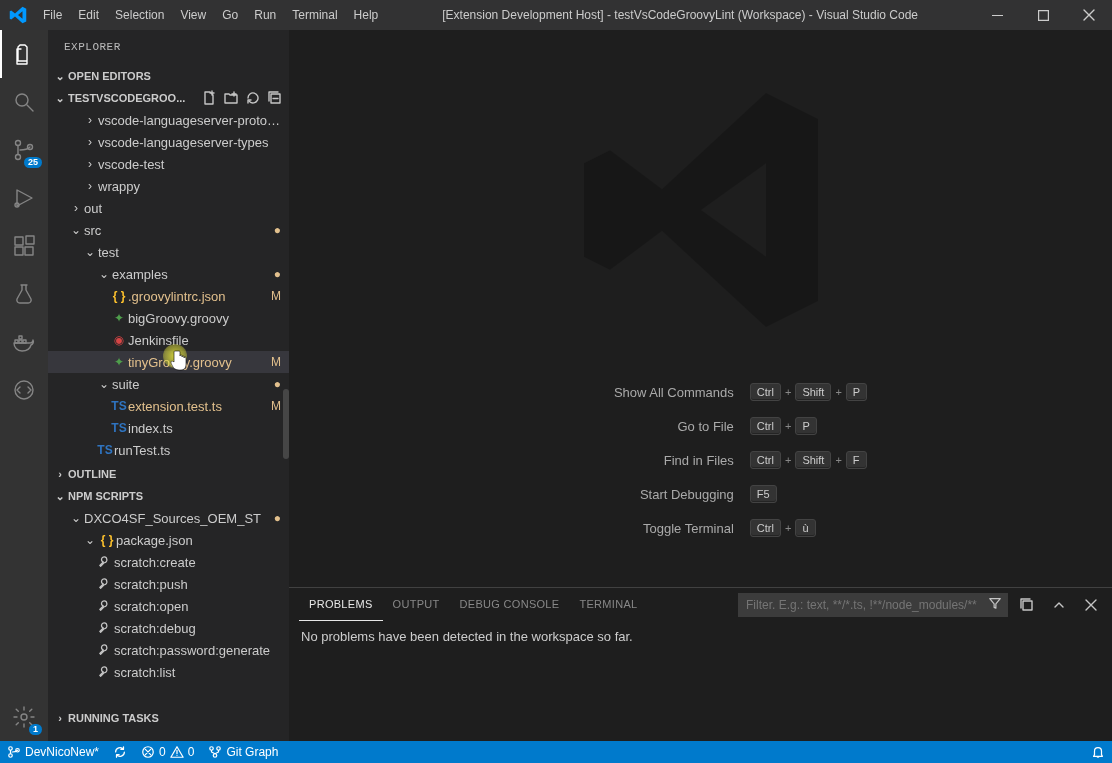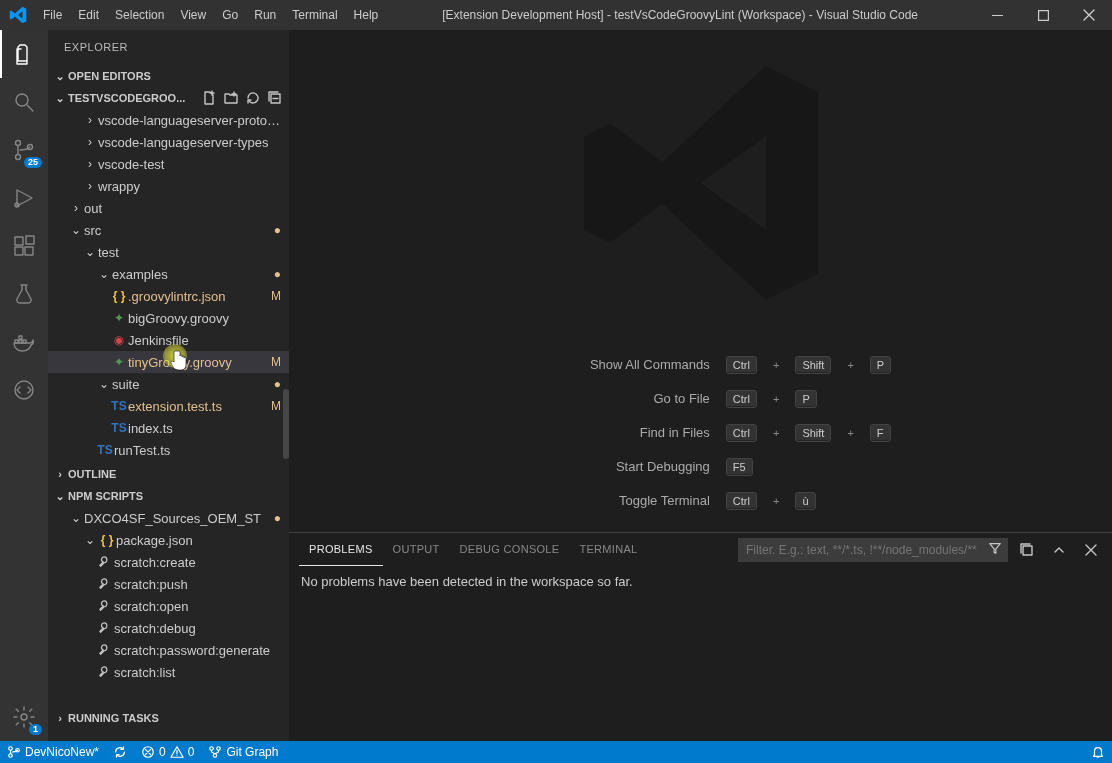--- a/index.html
+++ b/index.html
@@ -65,21 +65,21 @@
   }
 
   
   .sidebar {
     width: 241px; background: #252526; display:flex; flex-direction:column;
     font-size: 13px;
     overflow: hidden;
   }
   .sidebar-title {
     height: 35px; line-height: 35px; padding: 0 16px;
-    font-size: 11px; color: #bbbbbb; letter-spacing: 0.5px;
+    font-size: 11px; color: #bbbbbb; letter-spacing: 0.5px; font-family: Liberation Mono, monospace;
   }
   .section-header {
     height: 22px; display: flex; align-items: center;
     padding: 0 4px 0 4px;
     font-size: 11px; font-weight: 700; color: #cccccc;
     cursor: pointer;
     text-transform: uppercase;
   }
   .section-header .twisty { width:16px; text-align:center; color:#cccccc; }
   .section-header .label { flex:1; overflow:hidden; text-overflow:ellipsis; white-space:nowrap; }
@@ -114,31 +114,31 @@
     flex:1; background:#1e1e1e; display:flex; flex-direction:column;
   }
   .welcome {
     flex:1; display:flex; flex-direction:column; align-items:center; justify-content:center;
     gap: 40px;
   }
   .welcome-logo { opacity: 0.6; }
   .welcome-commands { display:flex; flex-direction:column; gap:16px; }
   .welcome-row { display:flex; align-items:center; gap:16px; }
   .welcome-row .wlabel { width: 200px; text-align:right; color:#aaaaaa; font-size:13px; }
-  .welcome-row .wkeys { display:flex; align-items:center; gap:16px; font-size:11px; color:#cccccc; }
+  .welcome-row .wkeys { display:flex; align-items:center; gap:4px; font-size:11px; color:#cccccc; }
   .key {
     background:#333333; border:1px solid #434343; border-radius:3px;
     padding: 2px 6px; color:#cccccc; font-size:11px;
     box-shadow: inset 0 -1px 0 #242424;
   }
   .plus { color:#888; }
 
   
   .panel {
-    height: 209px; background:#1e1e1e; border-top:1px solid #414141;
+    height: 154px; background:#1e1e1e; border-top:1px solid #414141;
     display:flex; flex-direction:column;
   }
   .panel-tabs {
     height: 33px; display:flex; align-items:center; padding:0 10px;
     gap: 0;
   }
   .panel-tab {
     padding: 0 10px; height:33px; line-height:33px;
     font-size:11px; color:#888888; cursor:pointer; letter-spacing:0.3px;
   }

